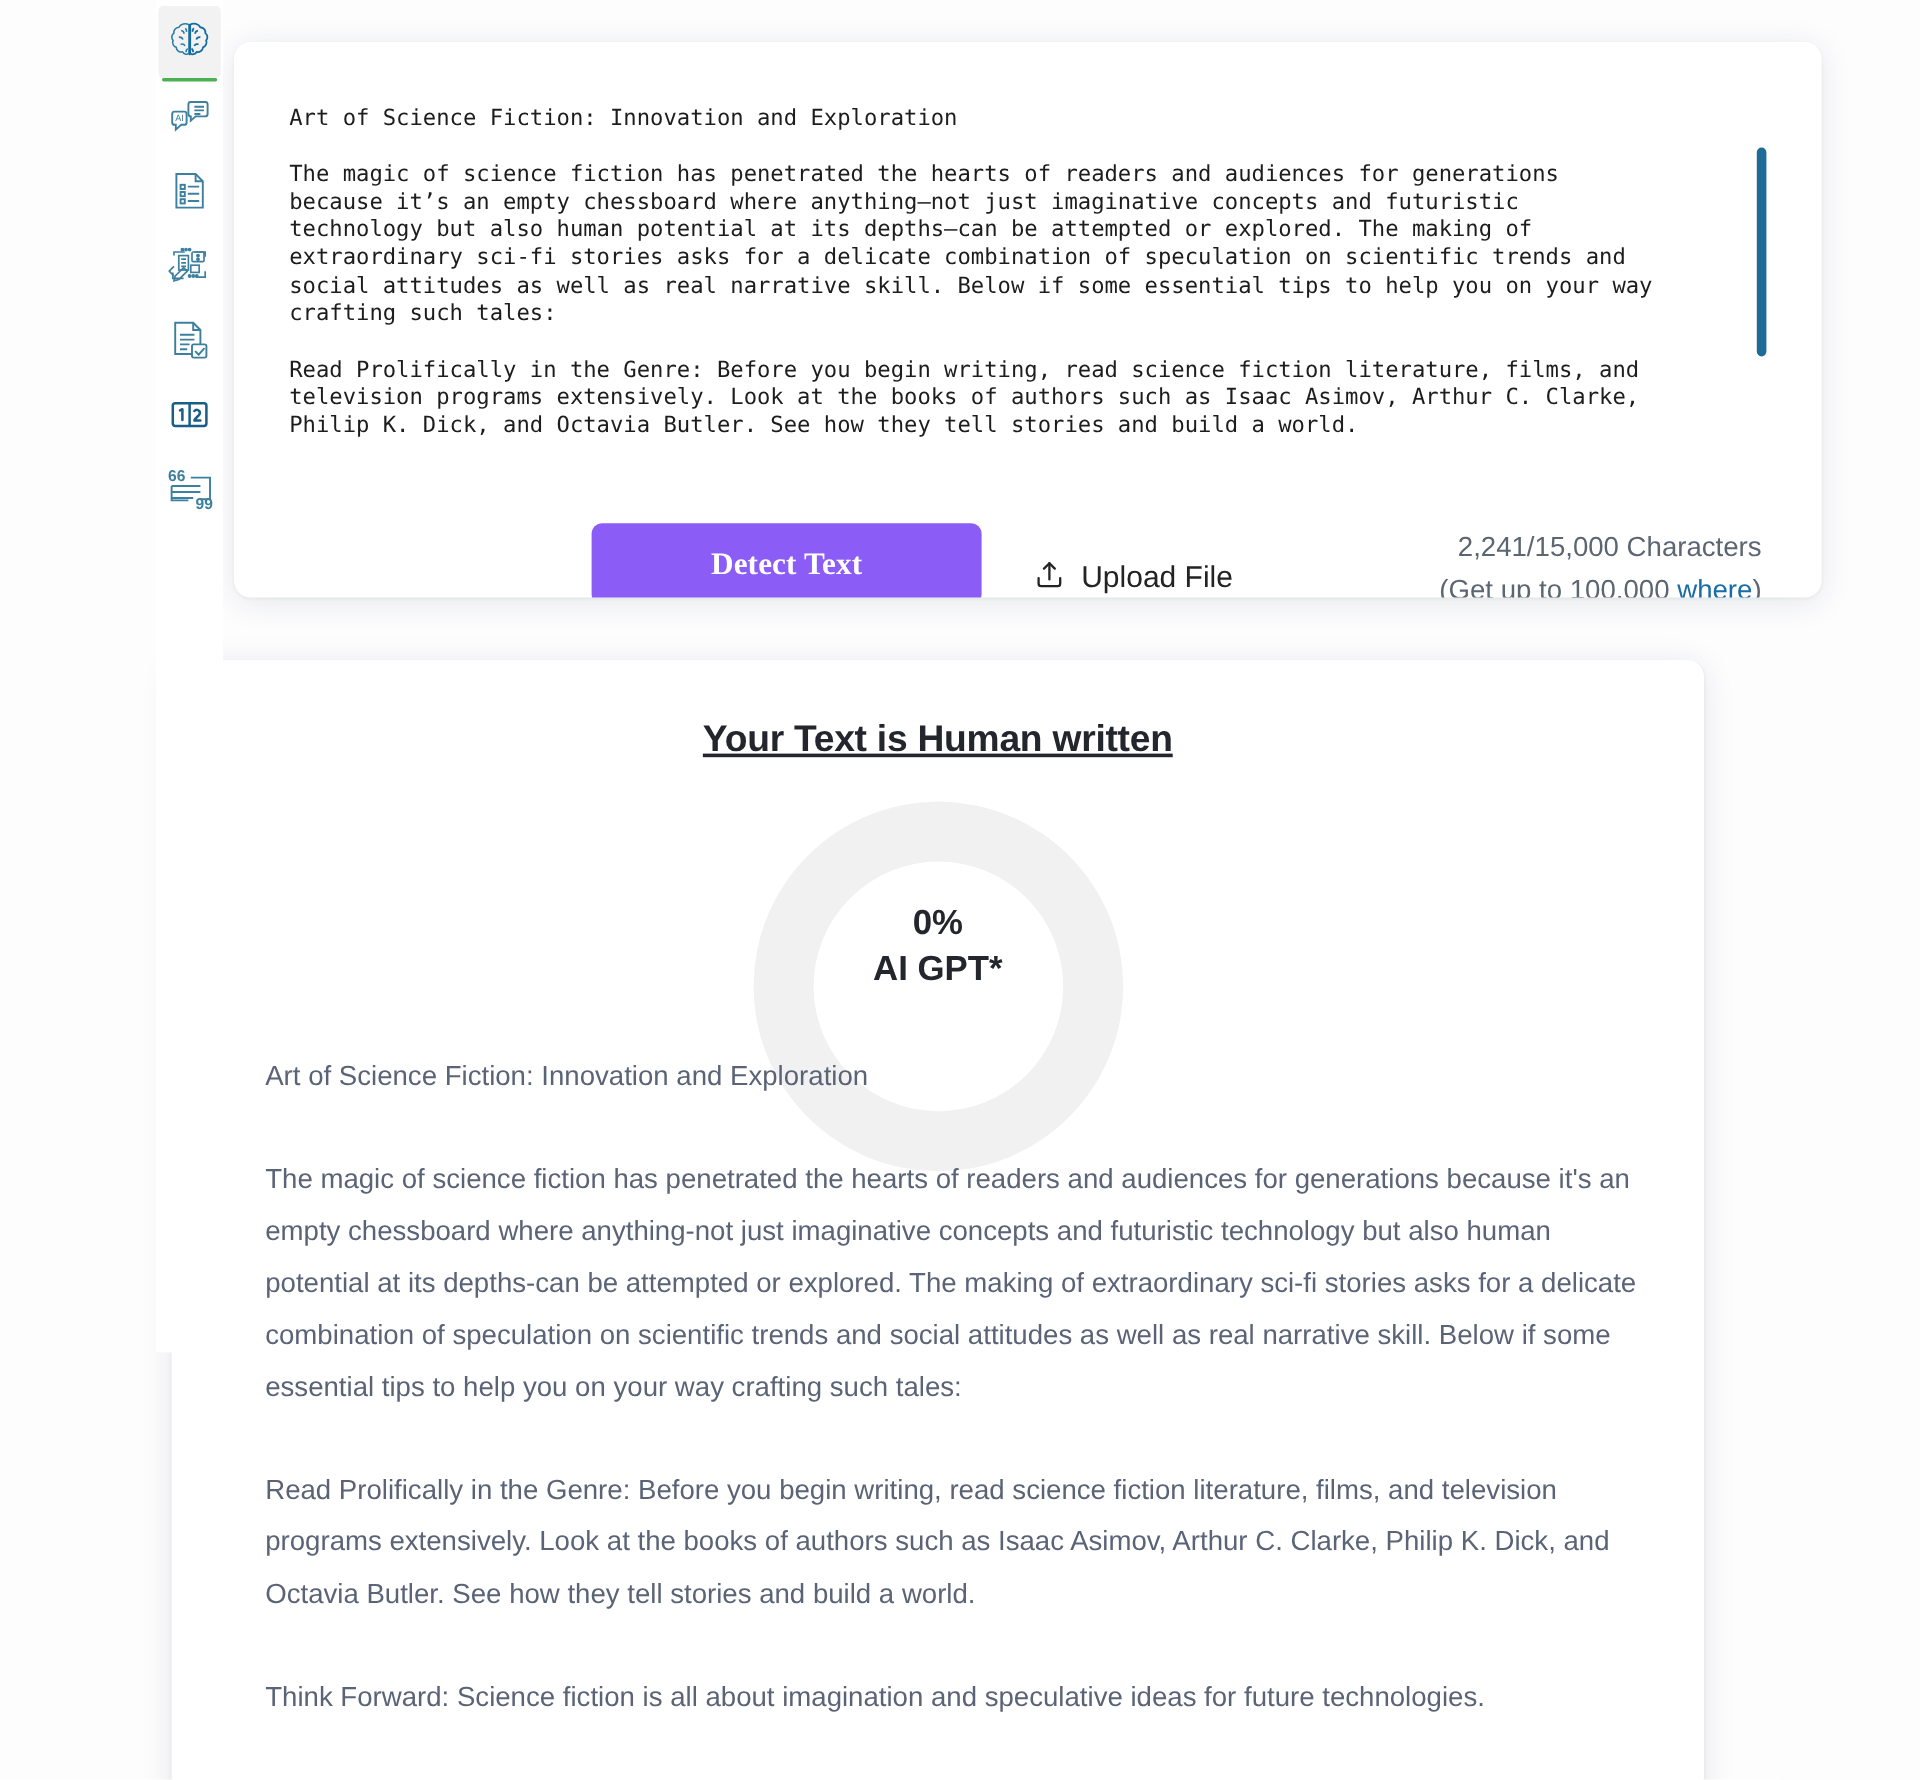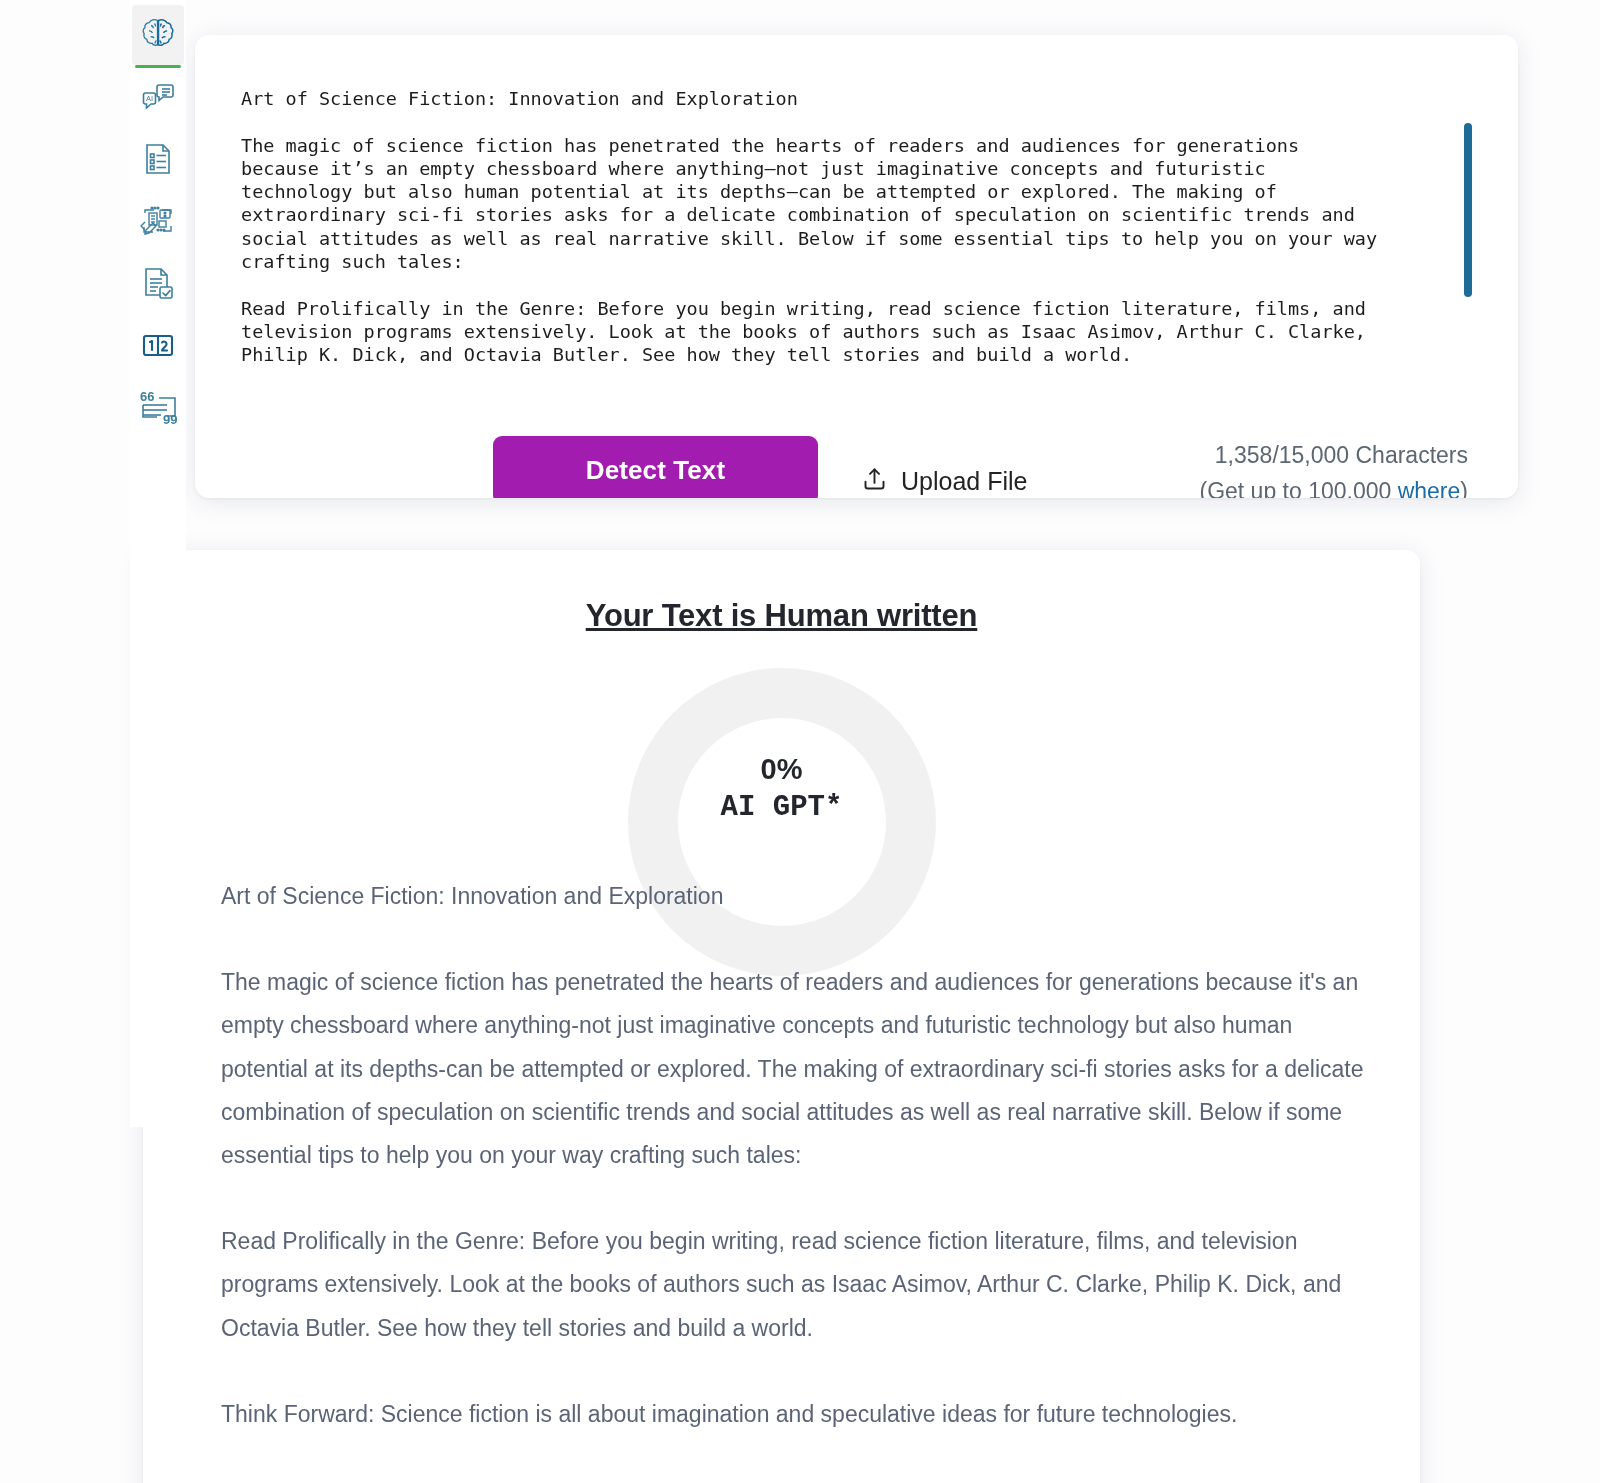--- a/index.html
+++ b/index.html
@@ -108,27 +108,27 @@
     right: 46px;
     top: 392px;
     height: 95px;
   }
   #detect-text-button {
     position: absolute;
     left: 252px;
     top: 9px;
     width: 325px;
     height: 68px;
-    background: #a21caf;
+    background: #8b5cf6;
     border: none;
     border-radius: 9px;
     color: #ffffff;
     font-size: 26px;
     font-weight: bold;
-    font-family: Liberation Sans, sans-serif;
+    font-family: Liberation Serif, serif;
     cursor: pointer;
     letter-spacing: 0.1px;
   }
   #upload-file-button {
     position: absolute;
     left: 620px;
     top: 39px;
     display: flex;
     align-items: center;
     gap: 13px;
@@ -223,21 +223,20 @@
     font-size: 29px;
     font-weight: bold;
     color: #23262d;
     line-height: 38px;
   }
   #gauge-model {
     font-size: 29px;
     font-weight: bold;
     color: #23262d;
     line-height: 40px;
-    font-family: Liberation Mono, monospace;
   }
 
   #result-body {
     position: absolute;
     left: 78px;
     right: 48px;
     top: 325px;
     bottom: 0;
     overflow: hidden;
   }
@@ -393,21 +392,21 @@
         <svg width="27" height="27" viewBox="0 0 24 24" fill="none" stroke="#232323" stroke-width="1.7" stroke-linecap="round" stroke-linejoin="round">
           <path d="M12 15V3"></path>
           <path d="M8 7l4-4 4 4"></path>
           <path d="M4 14v4a2 2 0 0 0 2 2h12a2 2 0 0 0 2-2v-4"></path>
         </svg>
       </span>
       <span id="upload-file-label">Upload File</span>
     </button>
 
     <div id="char-counter">
-      <div>1,358/15,000 Characters</div>
+      <div>2,241/15,000 Characters</div>
       <div><span>(Get up to 100,000 </span><a id="char-counter-hint-link">where</a><span>)</span></div>
     </div>
   </div>
 </div>
 
 <div id="result-card">
 
   <div id="result-verdict">Your Text is Human written</div>
 
   <div id="gauge-wrap">

